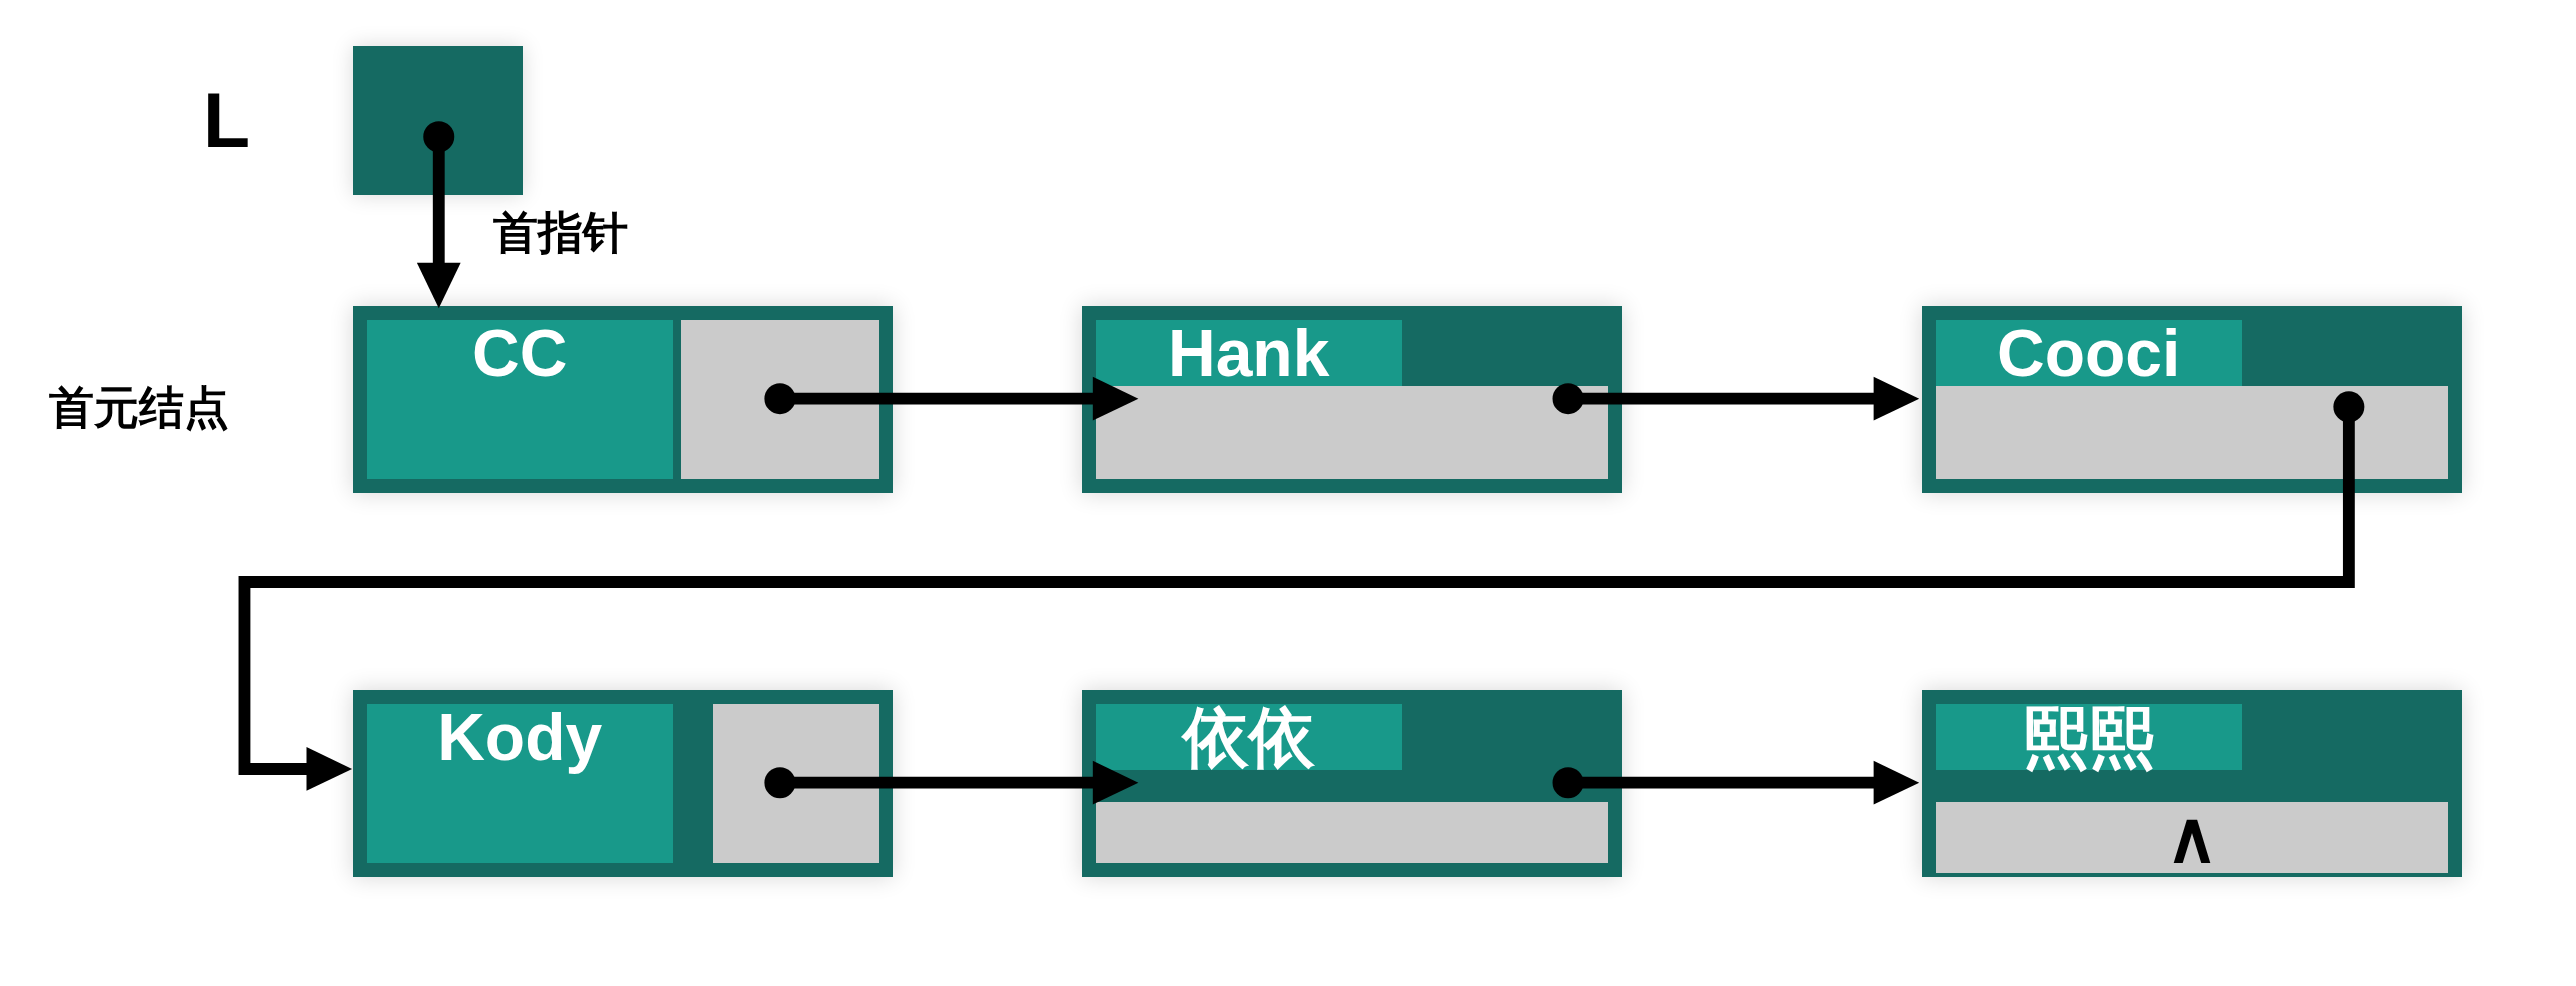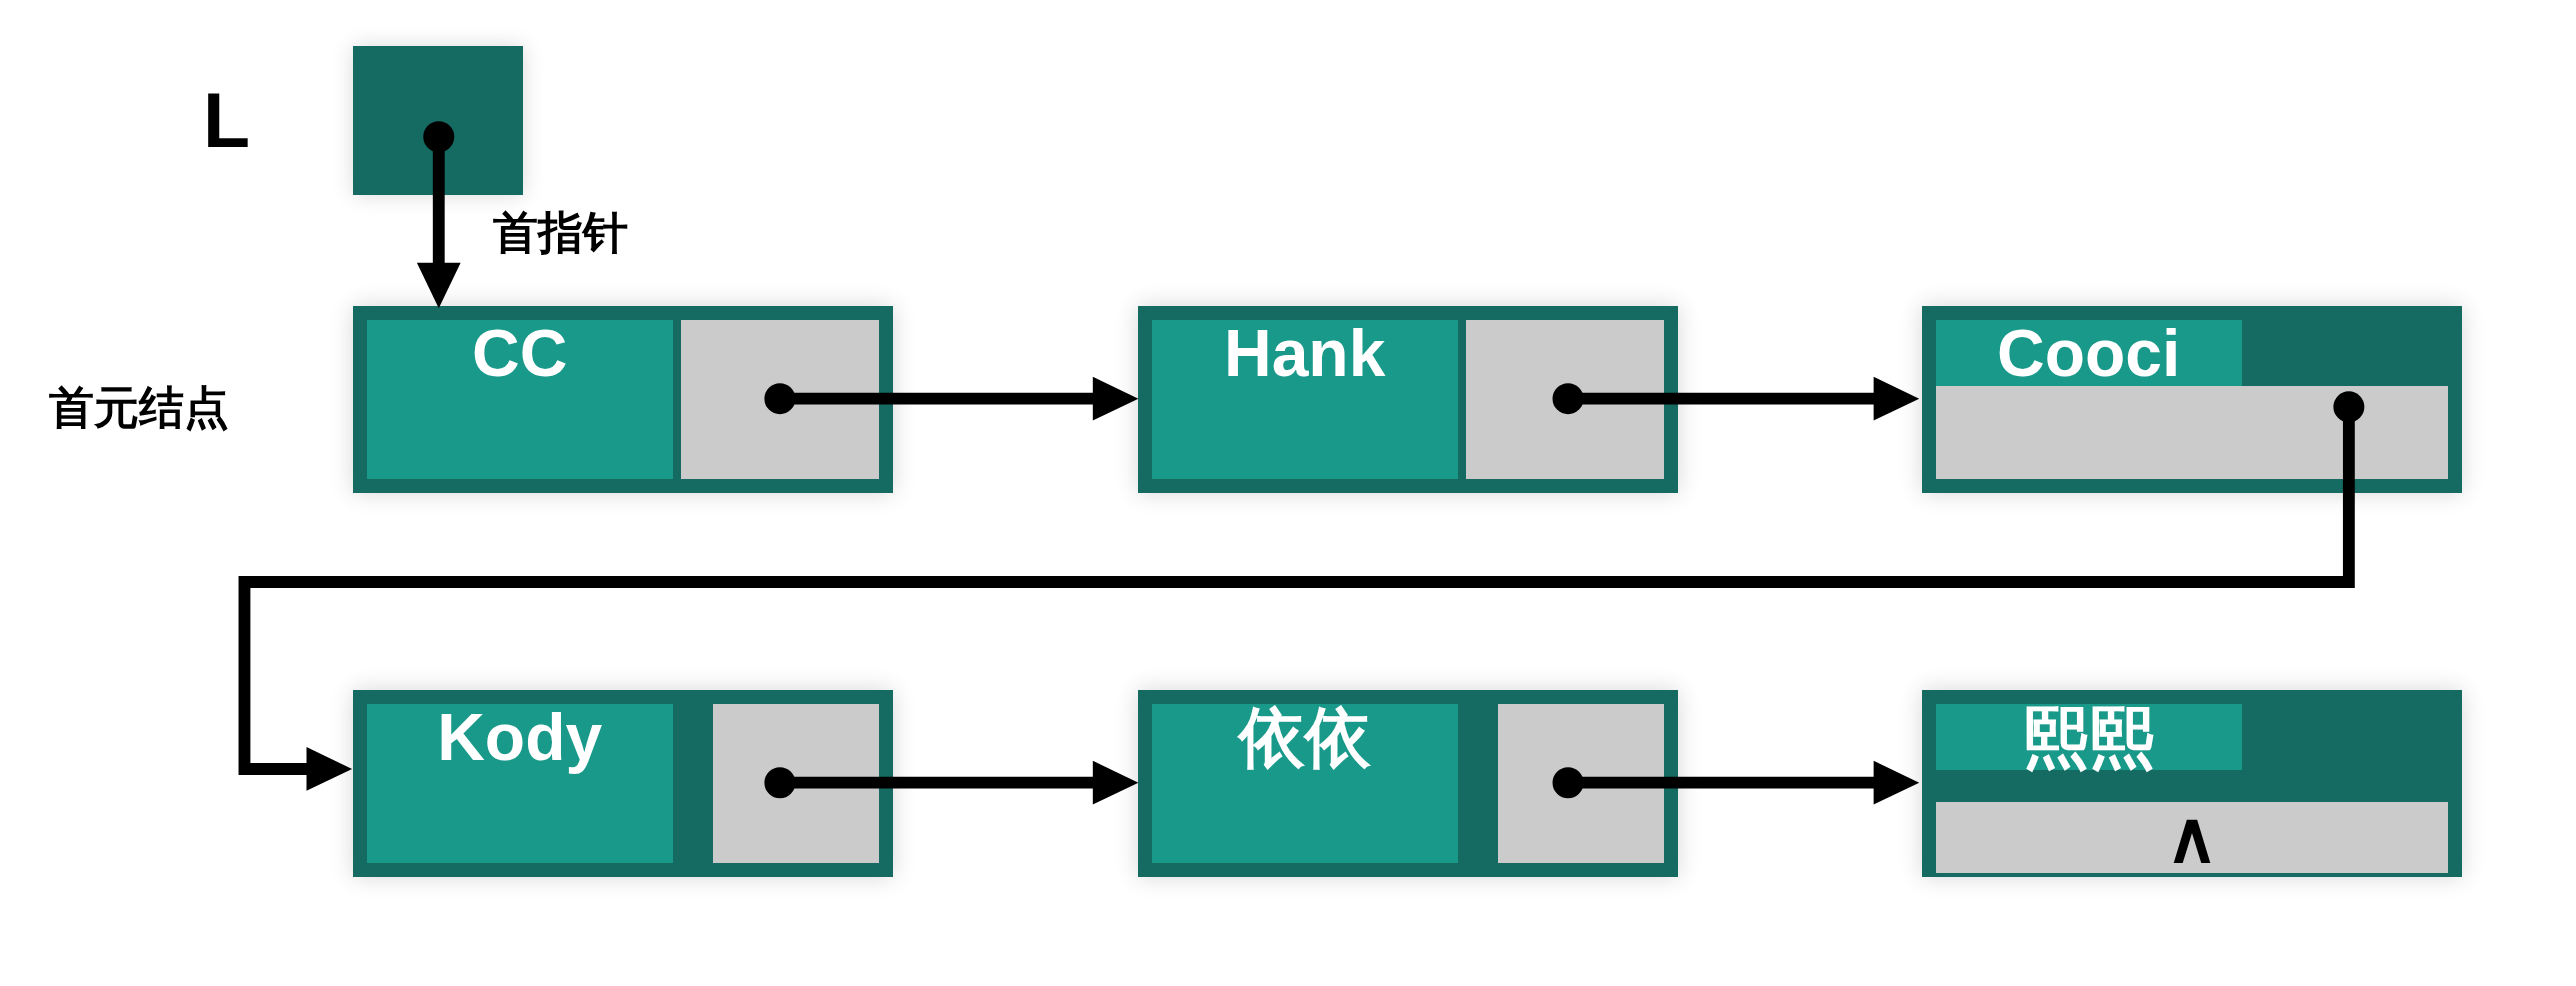--- a/index.html
+++ b/index.html
@@ -70,21 +70,21 @@
     align-items: center;
     justify-content: center;
     color: #000;
     font-weight: bold;
     font-size: 71px;
     line-height: 1;
   }
   .r1 { top: 306px; }
   .r2 { top: 690px; gap: 32px; }
   .c1 { left: 353px; }
-  .c2 { left: 1138px; }
+  .c2 { left: 1082px; flex-direction: column; }
   .c3 { left: 1922px; flex-direction: column; }
 </style>
 </head>
 <body>
 
 <div class="canvas">
 
   <div class="l-label">L</div>
   <div class="head-square"></div>
 

